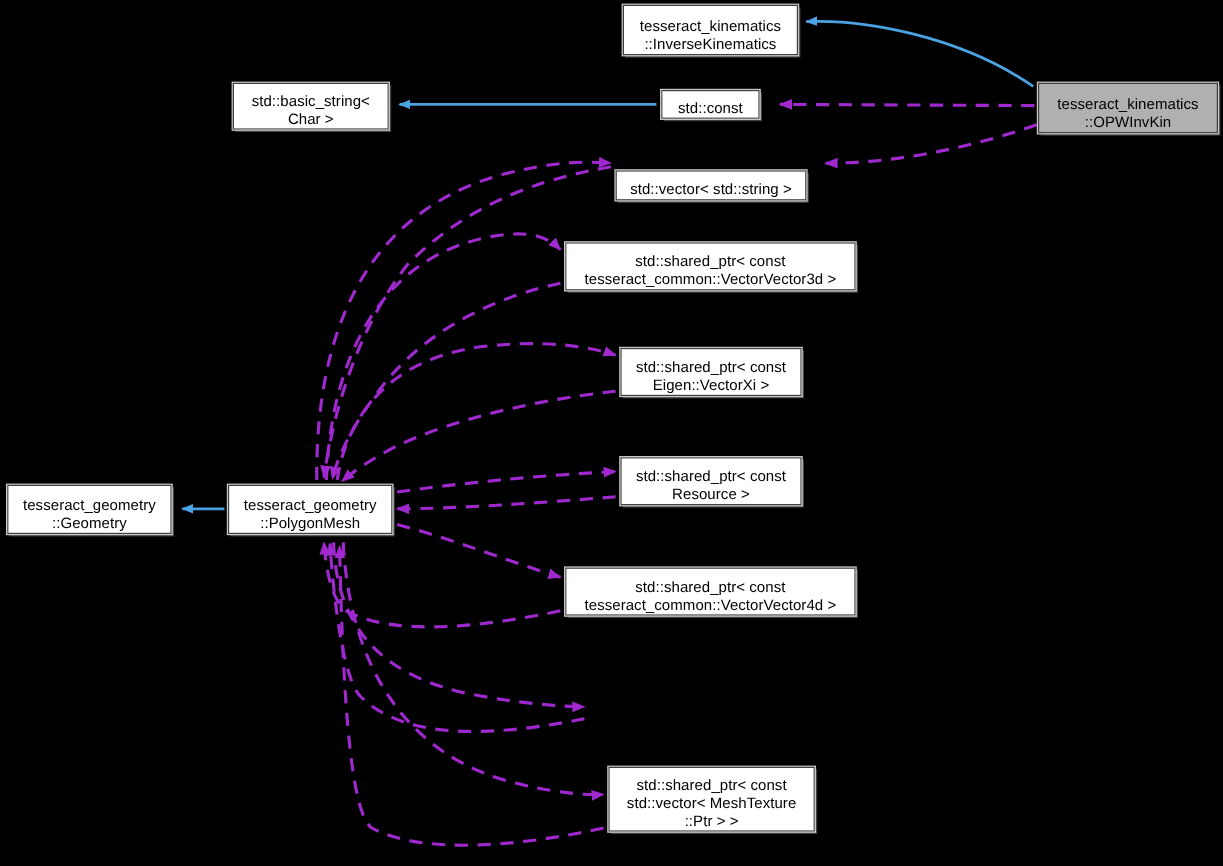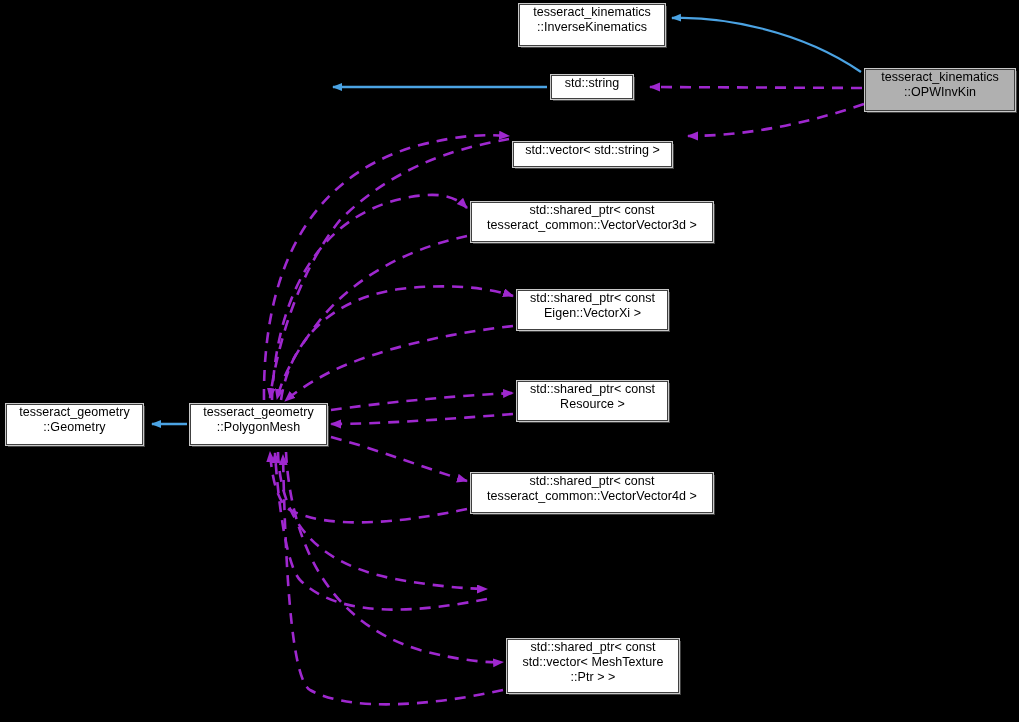--- a/index.html
+++ b/index.html
@@ -34,21 +34,21 @@
     height: 722px;
   }
   .node {
     position: absolute;
     box-sizing: border-box;
     background: #ffffff;
     border: 1px solid #404040;
     outline: 1px solid #c8c8c8;
     box-shadow: 2px 2px 0 rgba(120,120,120,0.55);
     display: flex;
-    align-items: flex-start;
+    align-items: flex-end;
     justify-content: center;
     text-align: center;
     color: #000000;
     font-size: 12.5px;
     line-height: 15px;
     letter-spacing: 0.05px;
     white-space: pre-line;
     padding: 0 5px;
   }
   .node.highlight {
@@ -135,23 +135,27 @@
     <div class="node" style="left:519px; top:4px; width:146px; height:42px;">
       <span class="node-label">tesseract_kinematics
 ::InverseKinematics</span>
     </div>
 
     <div class="node highlight" style="left:865px; top:69px; width:150px; height:42px;">
       <span class="node-label">tesseract_kinematics
 ::OPWInvKin</span>
     </div>
 
+    <div class="node" style="left:194px; top:69px; width:130px; height:39px;">
+      <span class="node-label">std::basic_string&lt;
+Char &gt;</span>
+    </div>
 
     <div class="node" style="left:551px; top:75px; width:82px; height:24px;">
-      <span class="node-label">std::string</span>
+      <span class="node-label">std::const</span>
     </div>
 
     <div class="node" style="left:513px; top:124px; width:159px; height:25px;margin-top:18px;">
       <span class="node-label">std::vector&lt; std::string &gt;</span>
     </div>
 
     <div class="node" style="left:471px; top:202px; width:242px; height:40px;">
       <span class="node-label">std::shared_ptr&lt; const
 tesseract_common::VectorVector3d &gt;</span>
     </div>

